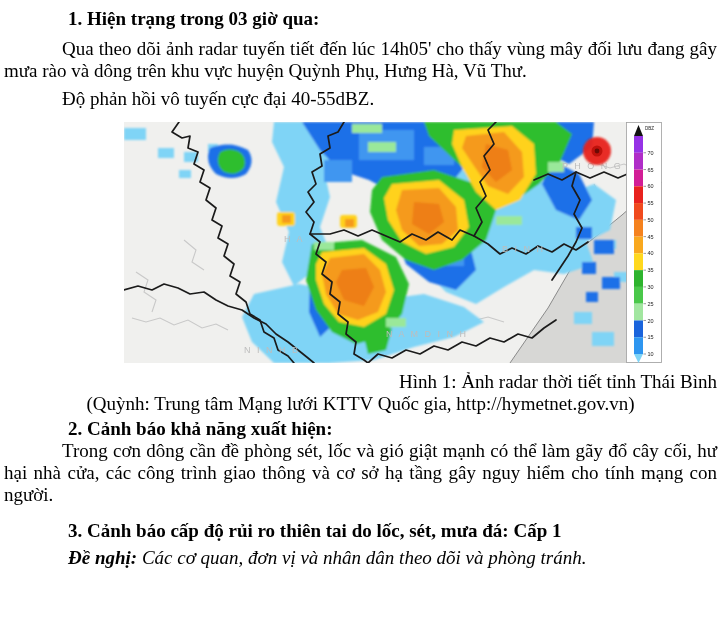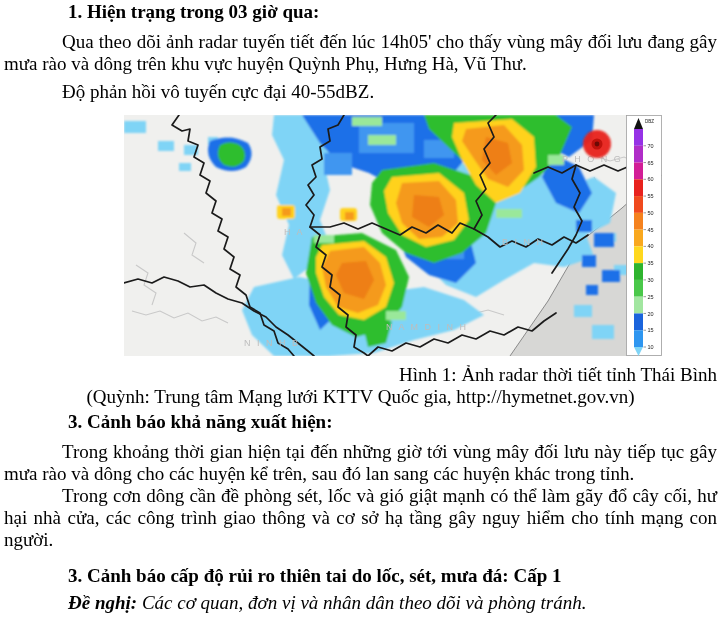--- a/index.html
+++ b/index.html
@@ -1,21 +1,21 @@
 <!DOCTYPE html>
 <html><head>
 <meta charset="utf-8">
 <style>
   html,body{margin:0;padding:0;}
   body{
     width:723px;height:625px;background:#ffffff;
     font-family:"Liberation Serif", serif;color:#000;
     font-size:19px;line-height:22px;overflow:hidden;
   }
-  .doc{padding:1px 6px 0 4px;}
+  .doc{padding:8px 6px 0 4px;}
   .heading{font-weight:bold;margin:0;padding-left:64px;}
   .h1{margin-top:0;}
   .para{margin:0;text-align:justify;text-indent:58px;}
   .p1{margin-top:8px;}
   .p2{margin-top:6px;}
   .map-wrap{margin:12px 0 0 120px;width:538px;height:241px;}
   .map-wrap svg{display:block;}
   .caption{margin:8px 0 0 0;text-align:right;}
   .source{margin:0;text-align:center;}
   .h2{margin-top:3px;}
@@ -209,20 +209,19 @@
           <text x="523.5" y="217.2" font-size="5.5" class="legendtick">15</text>
           <text x="523.5" y="234" font-size="5.5" class="legendtick">10</text>
         </g>
       </g>
     </svg>
   </div>
 
   <p class="caption">Hình 1: Ảnh radar thời tiết tỉnh Thái Bình</p>
   <p class="source">(Quỳnh: Trung tâm Mạng lưới KTTV Quốc gia, http://hymetnet.gov.vn)</p>
 
-  <p class="heading h2">3. Cảnh báo khả năng xuất hiện:</p>
-  <p class="para p3">Trong khoảng thời gian hiện tại đến những giờ tới vùng mây đối lưu này tiếp tục gây mưa rào và dông cho các huyện kể trên, sau đó lan sang các huyện khác trong tỉnh.</p>
+  <p class="heading h2">2. Cảnh báo khả năng xuất hiện:</p>
   <p class="para p4">Trong cơn dông cần đề phòng sét, lốc và gió giật mạnh có thể làm gãy đổ cây cối, hư hại nhà cửa, các công trình giao thông và cơ sở hạ tầng gây nguy hiểm cho tính mạng con người.</p>
 
   <p class="heading h3">3. Cảnh báo cấp độ rủi ro thiên tai do lốc, sét, mưa đá: Cấp 1</p>
   <p class="request-line"><span class="lbl">Đề nghị:</span><span> Các cơ quan, đơn vị và nhân dân theo dõi và phòng tránh.</span></p>
 
 </div>
 
 </body></html>

